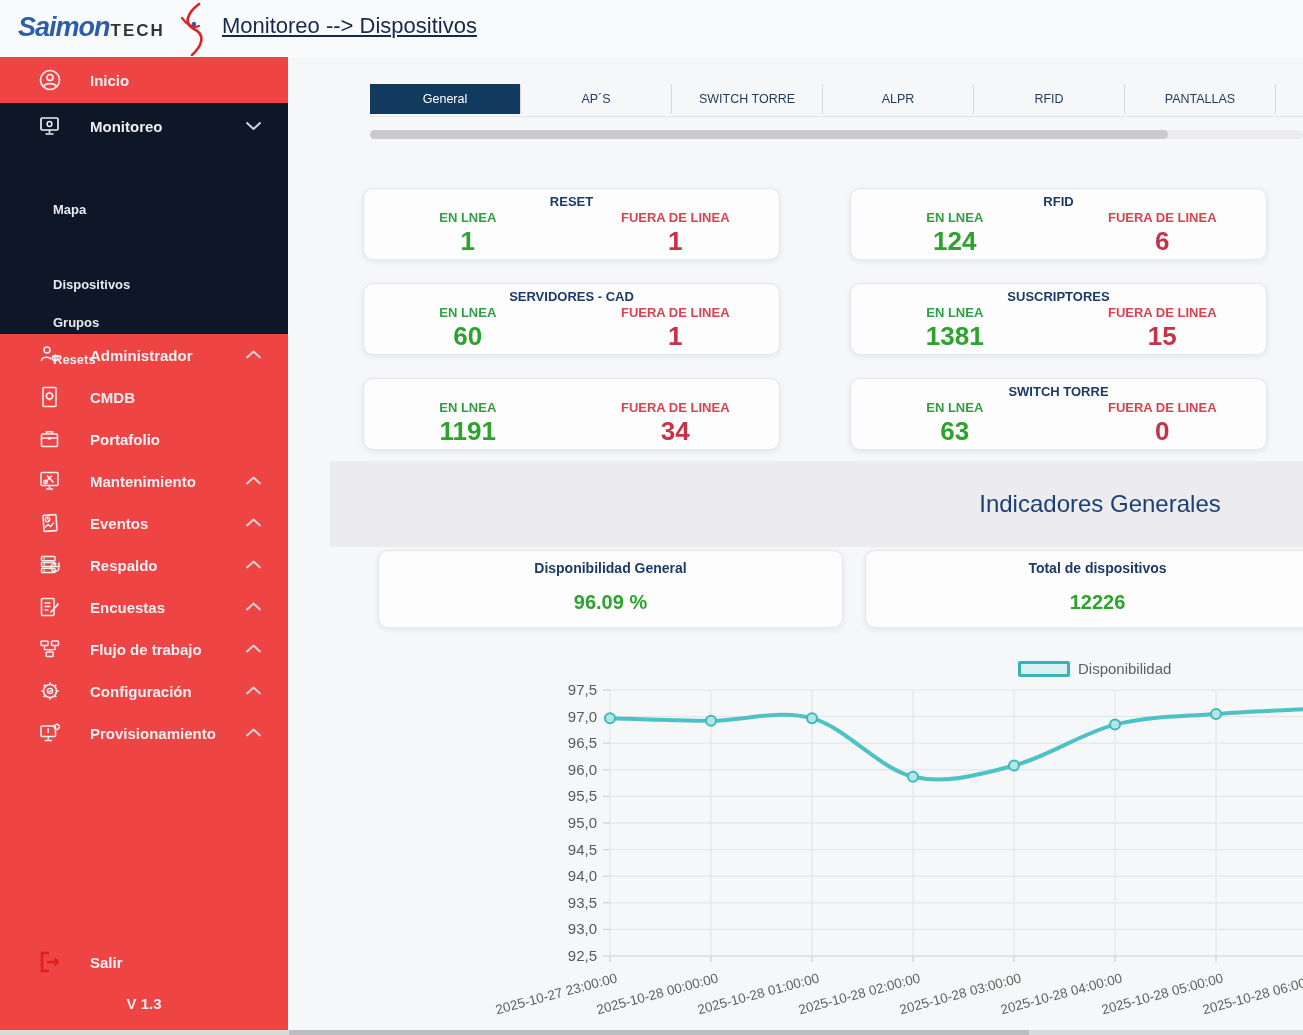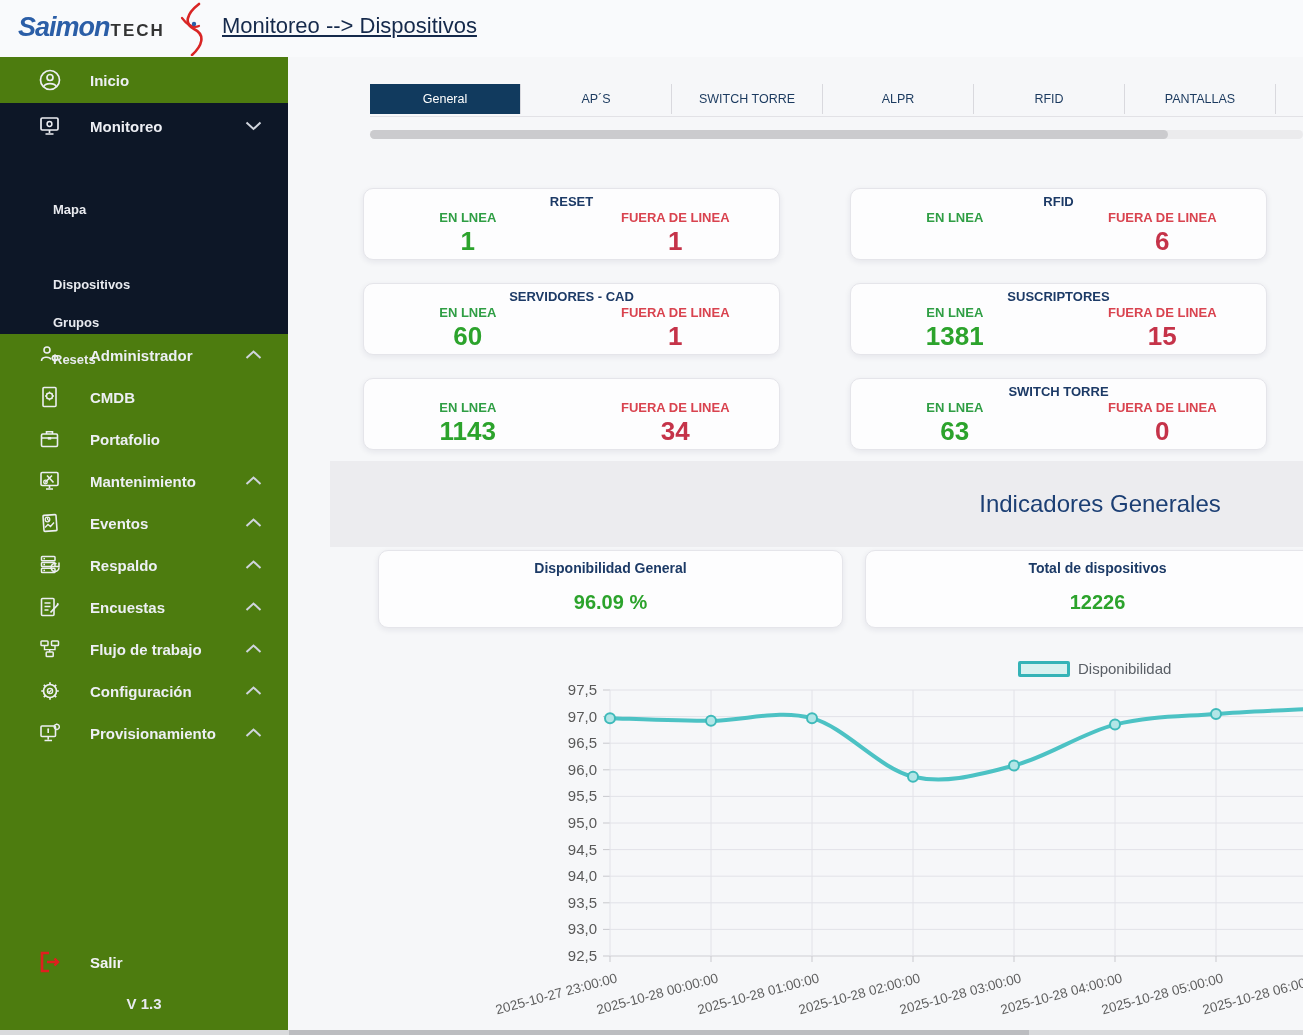--- a/index.html
+++ b/index.html
@@ -9,21 +9,21 @@
 
   
   .header { position:absolute; left:0; top:0; width:1303px; height:57px; background:#f9fafc; }
   .logo { position:absolute; left:18px; top:12px; display:flex; align-items:baseline; }
   .logo .saimon { font-size:27px; font-weight:bold; font-style:italic; color:#2b5ea7; letter-spacing:-1px; }
   .logo .tech { font-size:17px; font-weight:bold; color:#333; letter-spacing:2px; margin-left:1px; }
   .logo-swoosh { position:absolute; left:172px; top:2px; }
   .page-title { position:absolute; left:222px; top:13px; font-size:22px; font-weight:500; color:#15294b; text-decoration:underline; }
 
   
-  .sidebar { position:absolute; left:0; top:57px; width:288px; height:978px; background:#4d7c0f;padding-left:40px; }
+  .sidebar { position:absolute; left:0; top:57px; width:288px; height:978px; background:#ef4444;padding-left:40px; }
   .sb-row { position:absolute; left:0; width:288px; height:42px; cursor:pointer; }
   .sb-row .ic { position:absolute; left:38px; top:50%; transform:translateY(-50%); width:24px; height:24px; }
   .sb-row .lbl { position:absolute; left:90px; top:50%; transform:translateY(-50%); font-size:15px; font-weight:600; color:#edeff4; }
   .sb-row .chev { position:absolute; right:26px; top:50%; transform:translateY(-50%); }
   .sb-group { position:absolute; left:0; top:46px; width:288px; height:231px; background:#0d1727; }
   .sb-sub { position:absolute; left:0; width:288px; height:26px; cursor:pointer; }
   .sb-sub .lbl { position:absolute; left:53px; top:50%; transform:translateY(-50%); font-size:13px; font-weight:600; color:#e8eaef; }
   .sb-exit { position:absolute; left:0; top:883px; width:288px; height:44px; cursor:pointer; }
   .sb-exit .lbl { position:absolute; left:90px; top:50%; transform:translateY(-50%); font-size:15px; font-weight:600; color:#f2f3f6; }
   .sb-version { position:absolute; left:0; top:938px; width:288px; text-align:center; font-size:15px; font-weight:600; color:#e8eaf0; }
@@ -281,20 +281,21 @@
       </div>
     <div class="col off">
         <div class="ofl">FUERA DE LINEA</div>
         <div class="ofv">1</div>
       </div>
   </div>
   <div class="scard c2 r1">
     <div class="t">RFID</div>
     <div class="col on">
         <div class="onl">EN LNEA</div>
+        <div class="onv">124</div>
       </div>
     <div class="col off">
         <div class="ofl">FUERA DE LINEA</div>
         <div class="ofv">6</div>
       </div>
   </div>
   <div class="scard c1 r2">
     <div class="t">SERVIDORES - CAD</div>
     <div class="col on">
         <div class="onl">EN LNEA</div>
@@ -312,21 +313,21 @@
         <div class="onv">1381</div>
       </div>
     <div class="col off">
         <div class="ofl">FUERA DE LINEA</div>
         <div class="ofv">15</div>
       </div>
   </div>
   <div class="scard c1 r3">
     <div class="col on">
         <div class="onl">EN LNEA</div>
-        <div class="onv">1143</div>
+        <div class="onv">1191</div>
       </div>
     <div class="col off">
         <div class="ofl">FUERA DE LINEA</div>
         <div class="ofv">34</div>
       </div>
   </div>
   <div class="scard c2 r3">
     <div class="t">SWITCH TORRE</div>
     <div class="col on">
         <div class="onl">EN LNEA</div>

